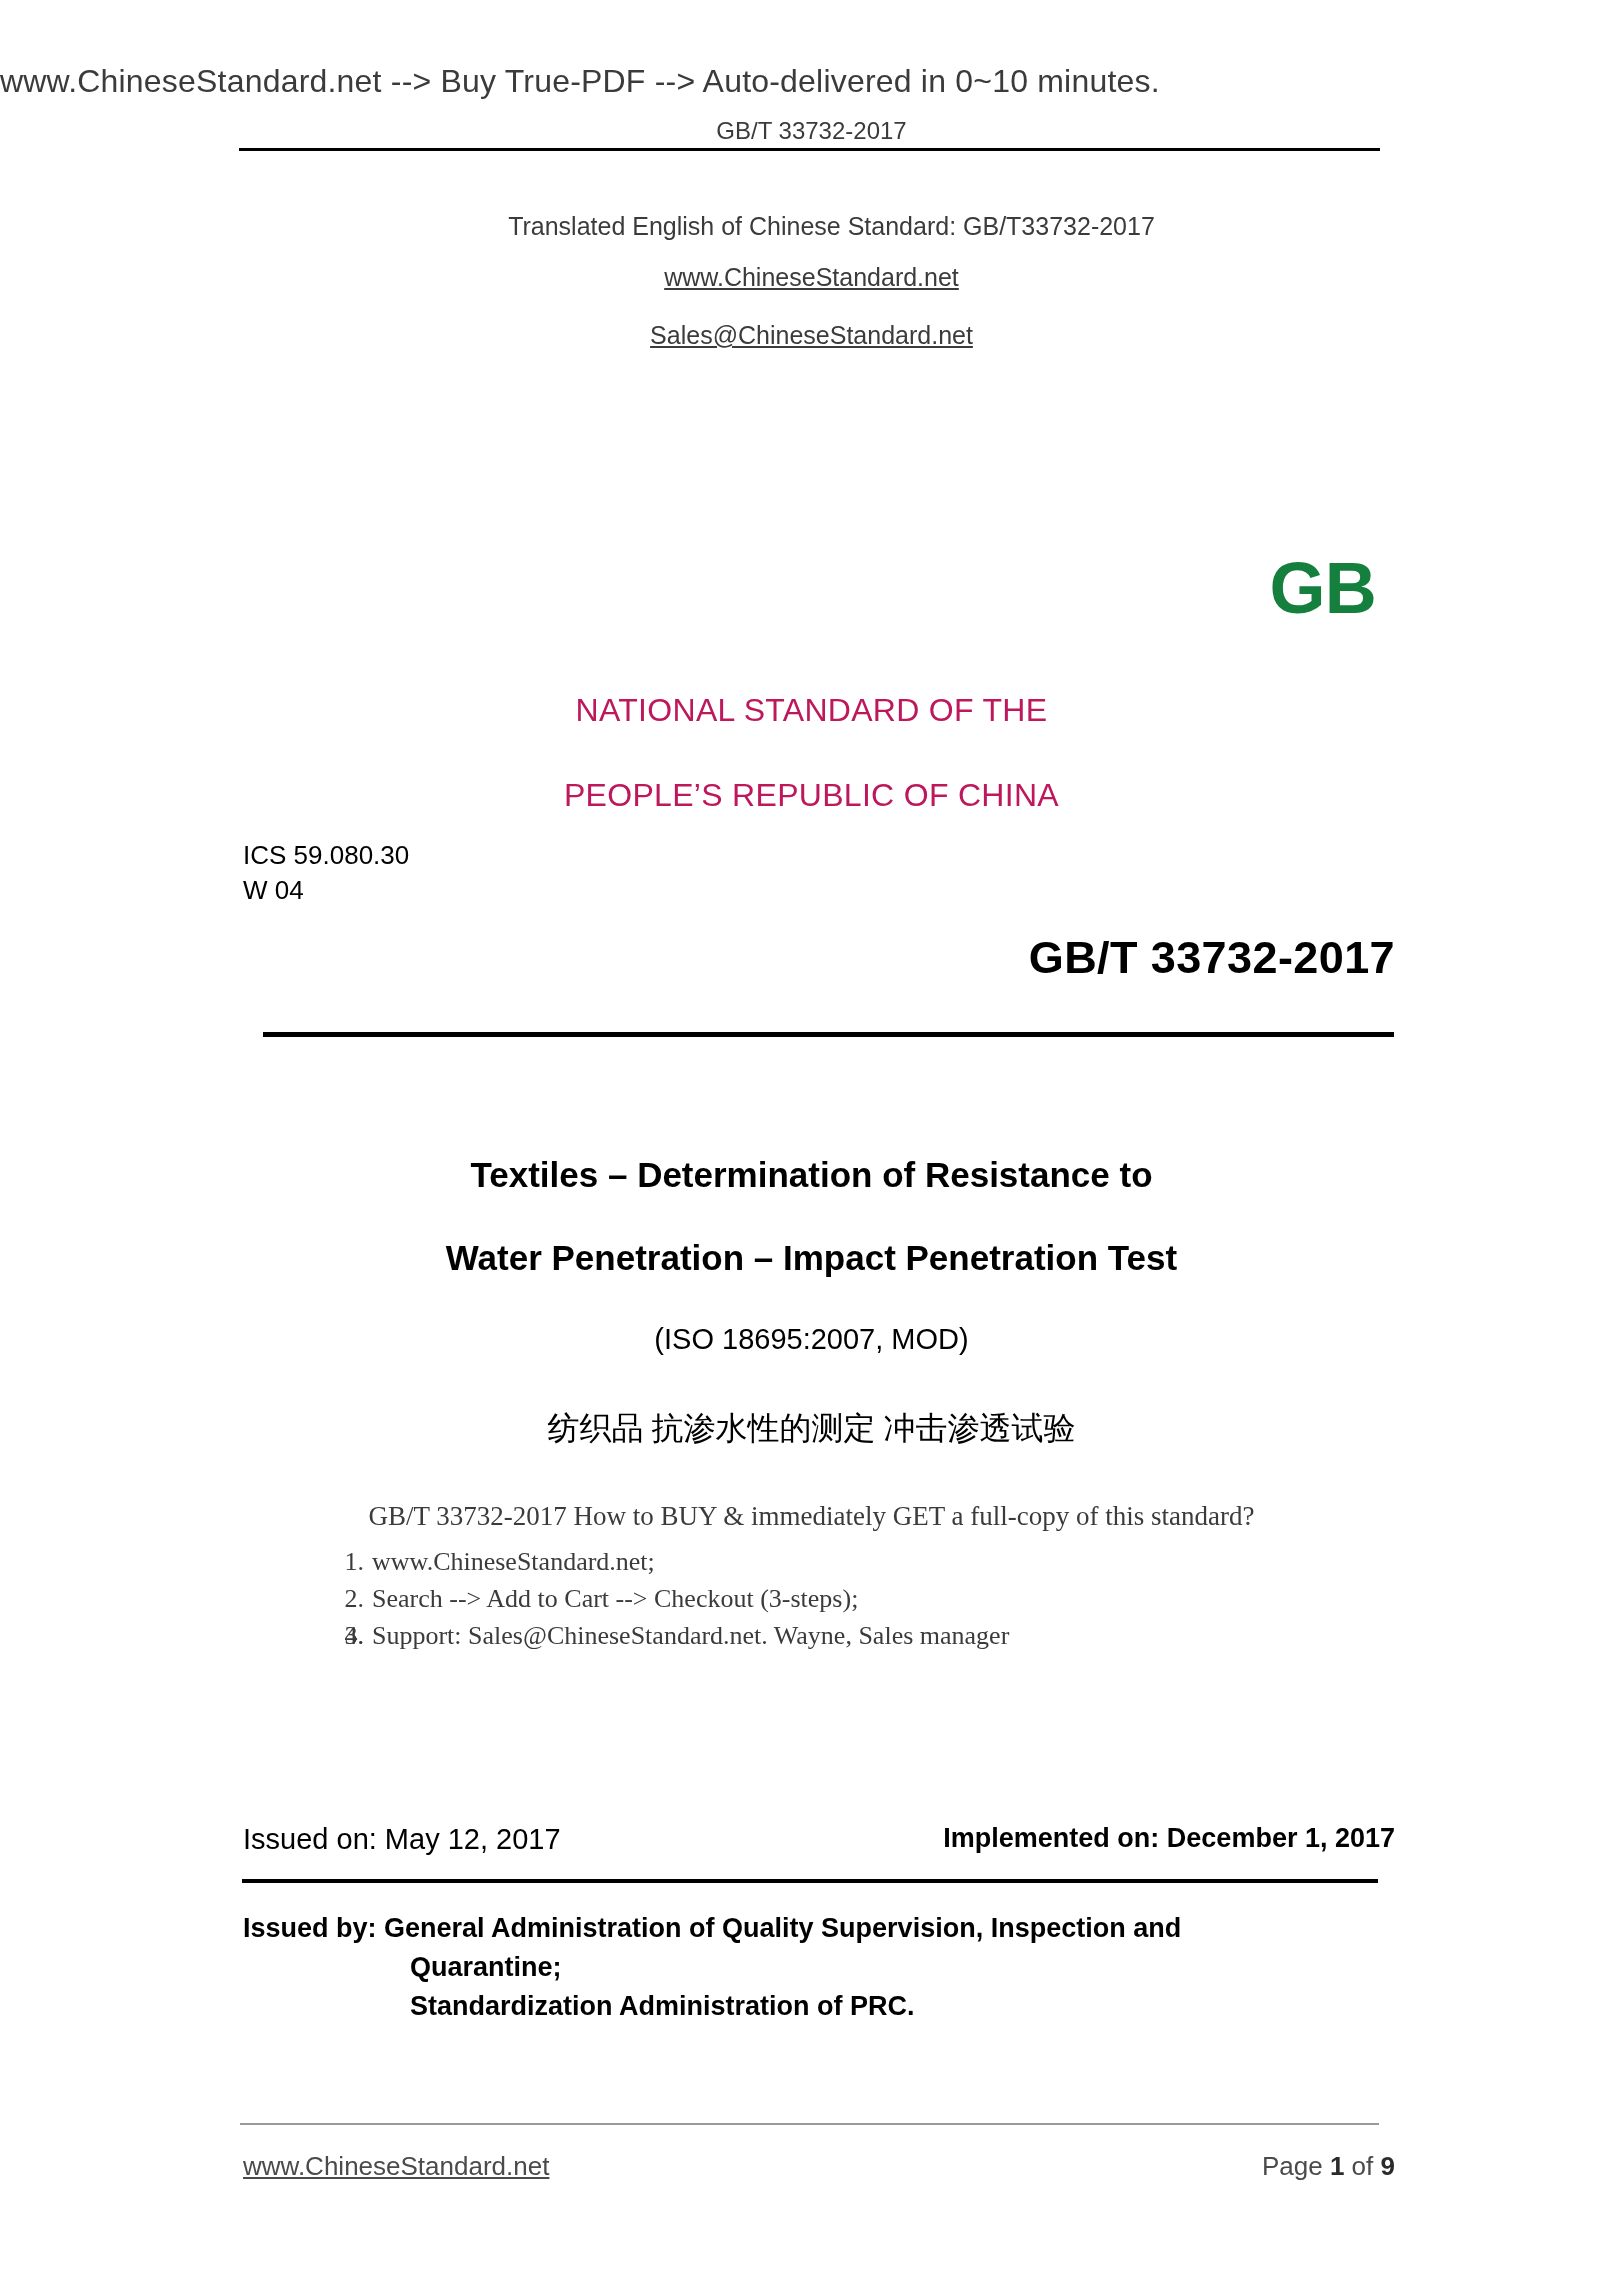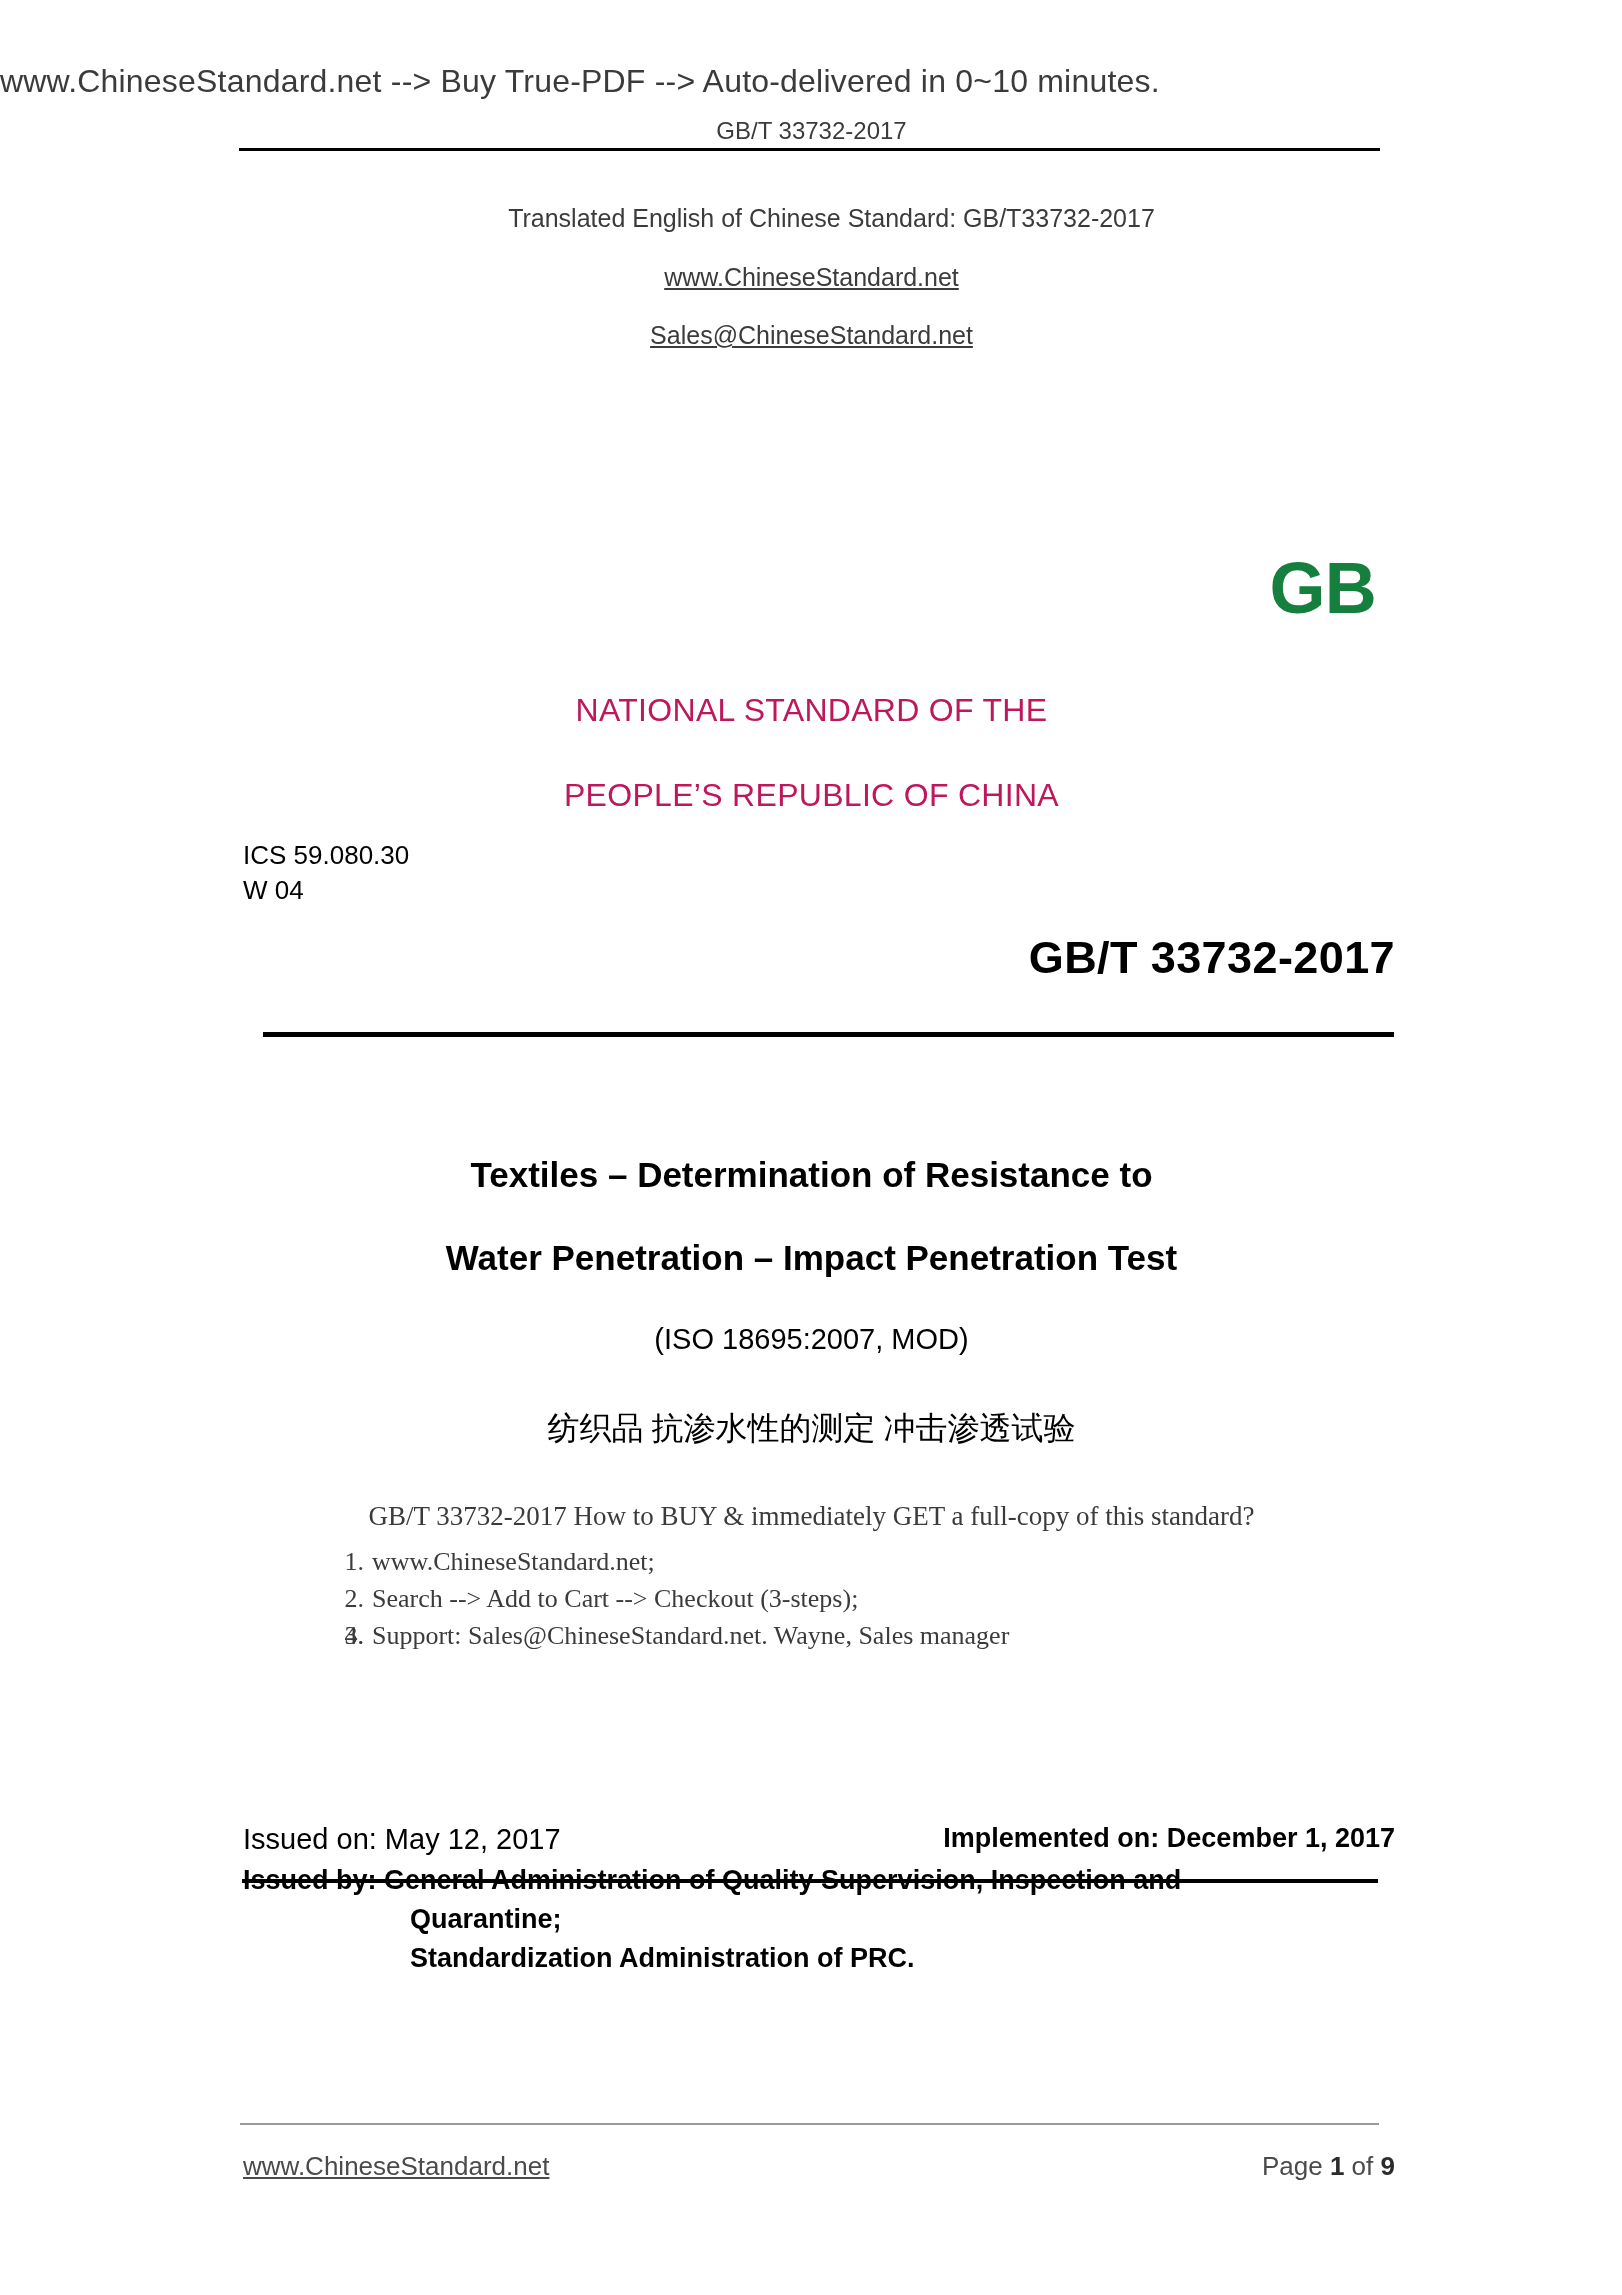--- a/index.html
+++ b/index.html
@@ -53,21 +53,21 @@
 
   
   .trans-line {
     position: absolute;
     left: 0;
     right: 0;
     text-align: center;
     font-size: 25px;
     color: #3b3b3b;
   }
-  .trans-line-1 { top: 204px; padding-left: 40px; }
+  .trans-line-1 { top: 212px; padding-left: 40px; }
   .trans-line-2 { top: 263px; }
   .trans-line-3 { top: 321px; }
 
   .ulink {
     text-decoration: underline;
     color: #3b3b3b;
   }
 
   
   .gb-mark {
@@ -212,21 +212,21 @@
     top: 1879px;
     left: 242px;
     width: 1136px;
     height: 4.2px;
     background: #000000;
   }
 
   
   .issued-by {
     position: absolute;
-    top: 1861px;
+    top: 1909px;
     left: 243px;
     width: 1142px;
     font-size: 27px;
     font-weight: bold;
     line-height: 1.45;
     color: #000000;
   }
   .issued-by .indent {
     display: block;
     padding-left: 167px;

